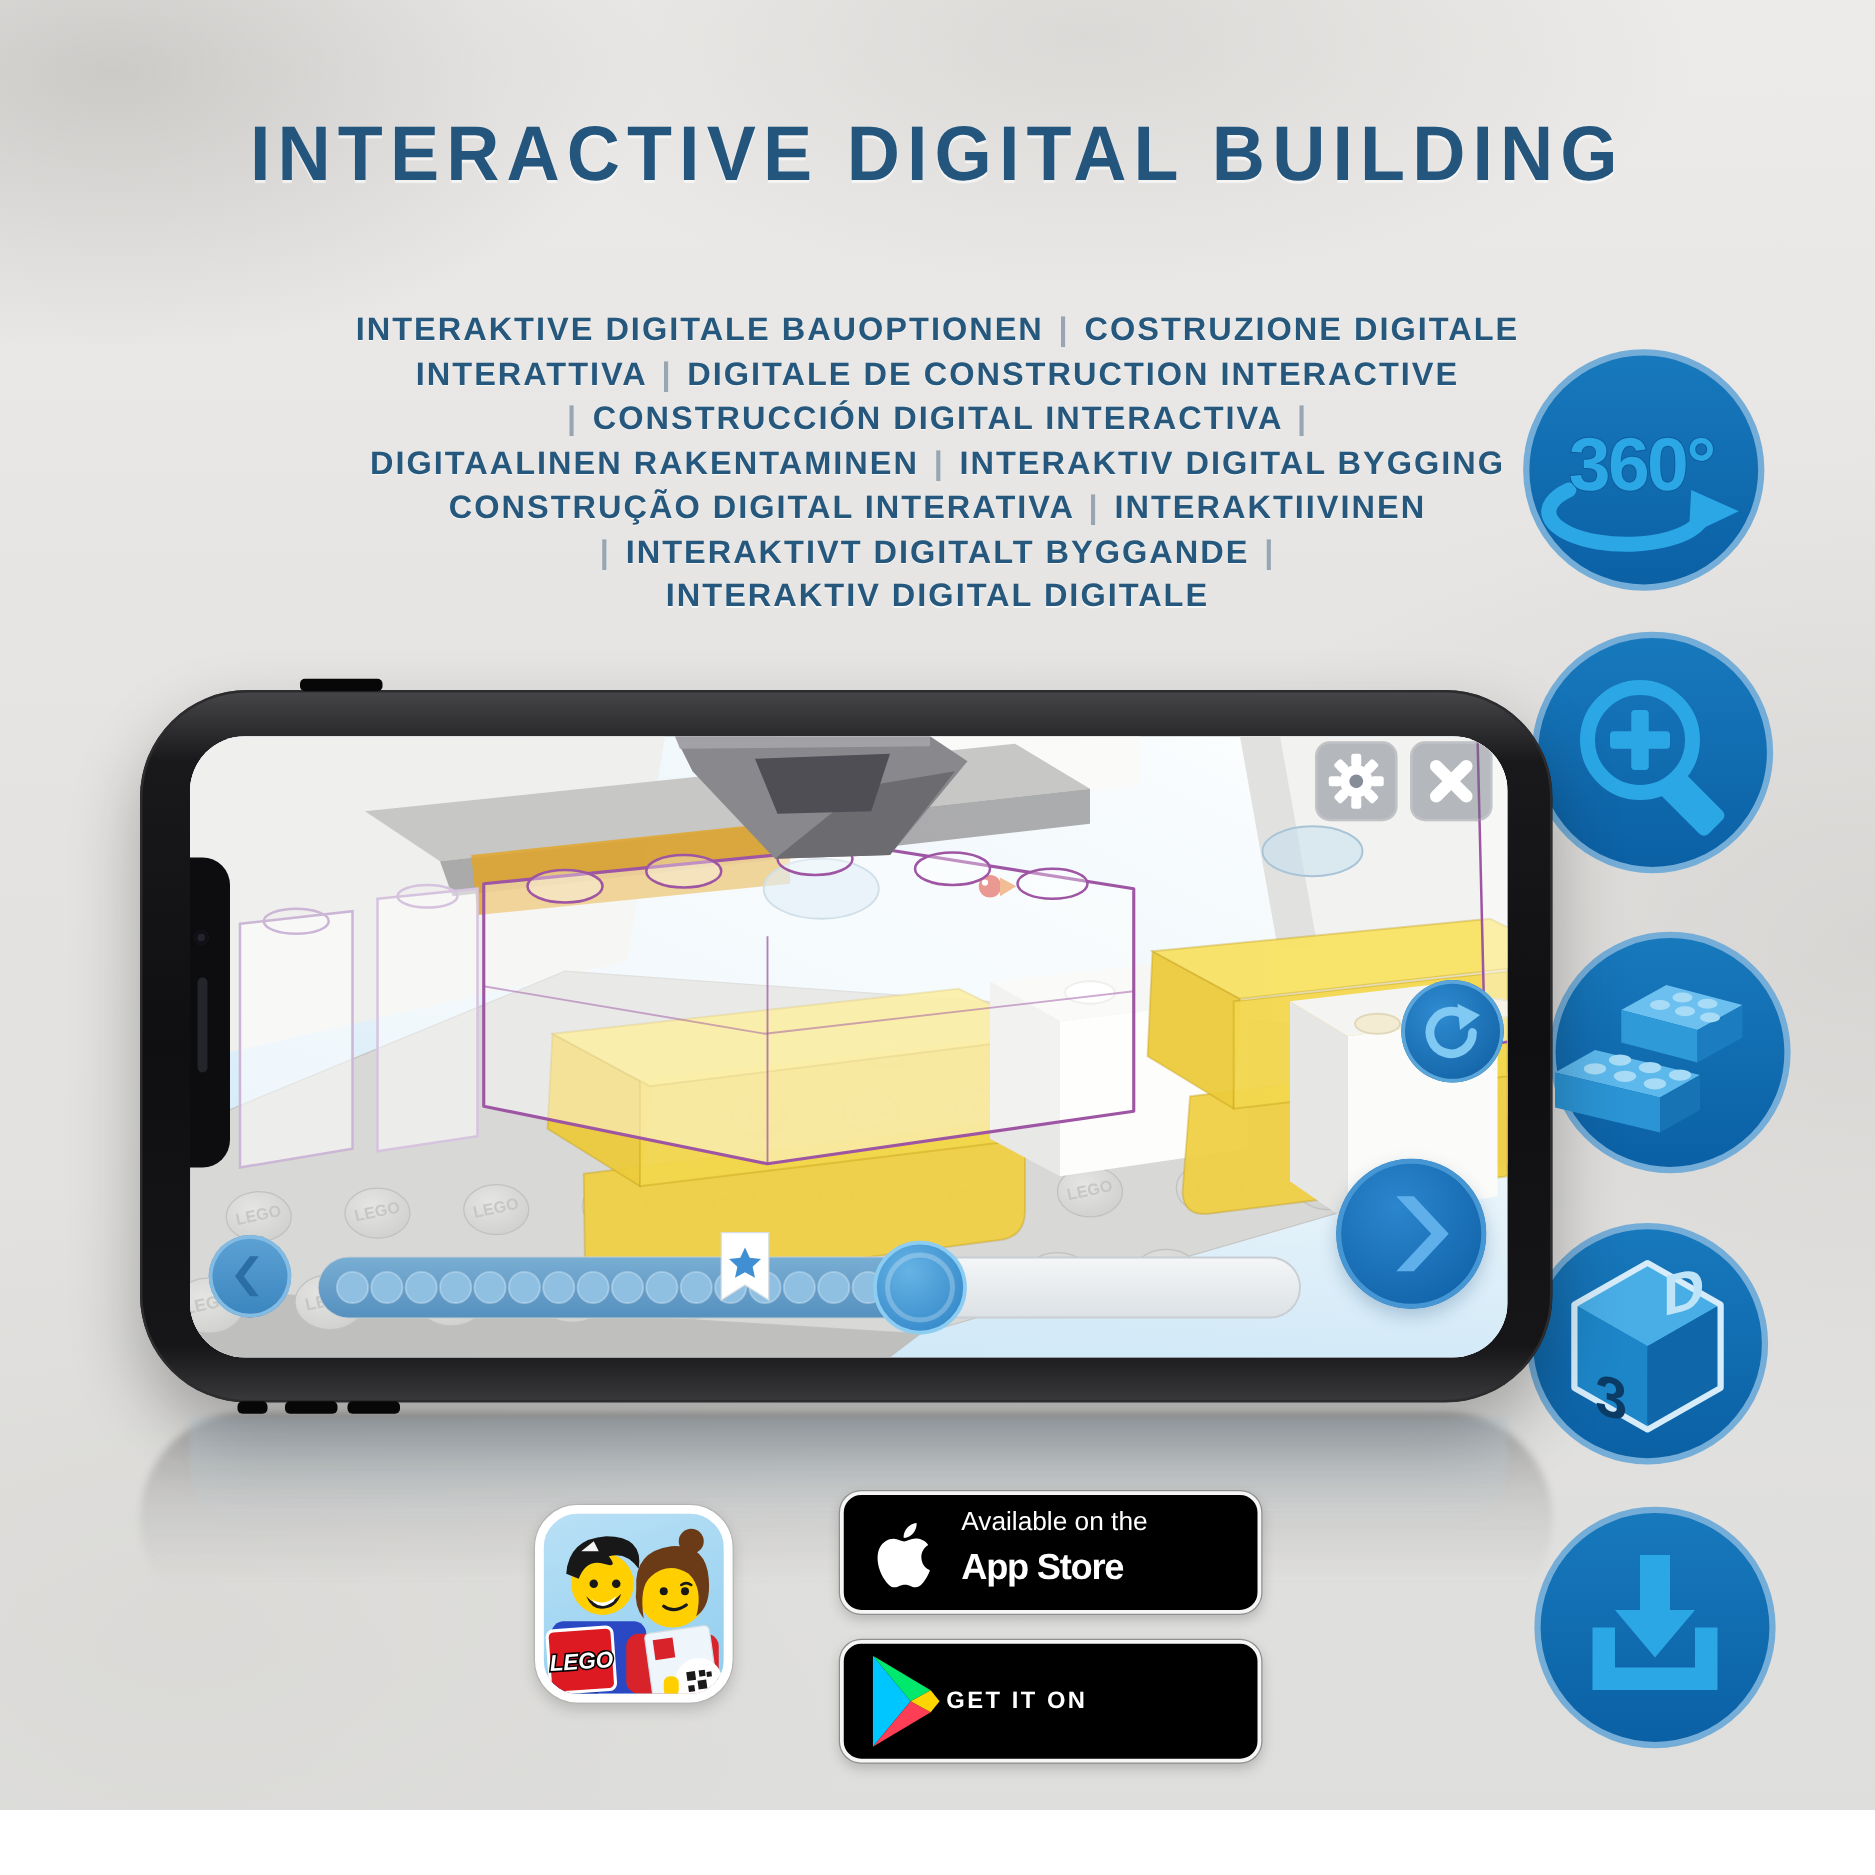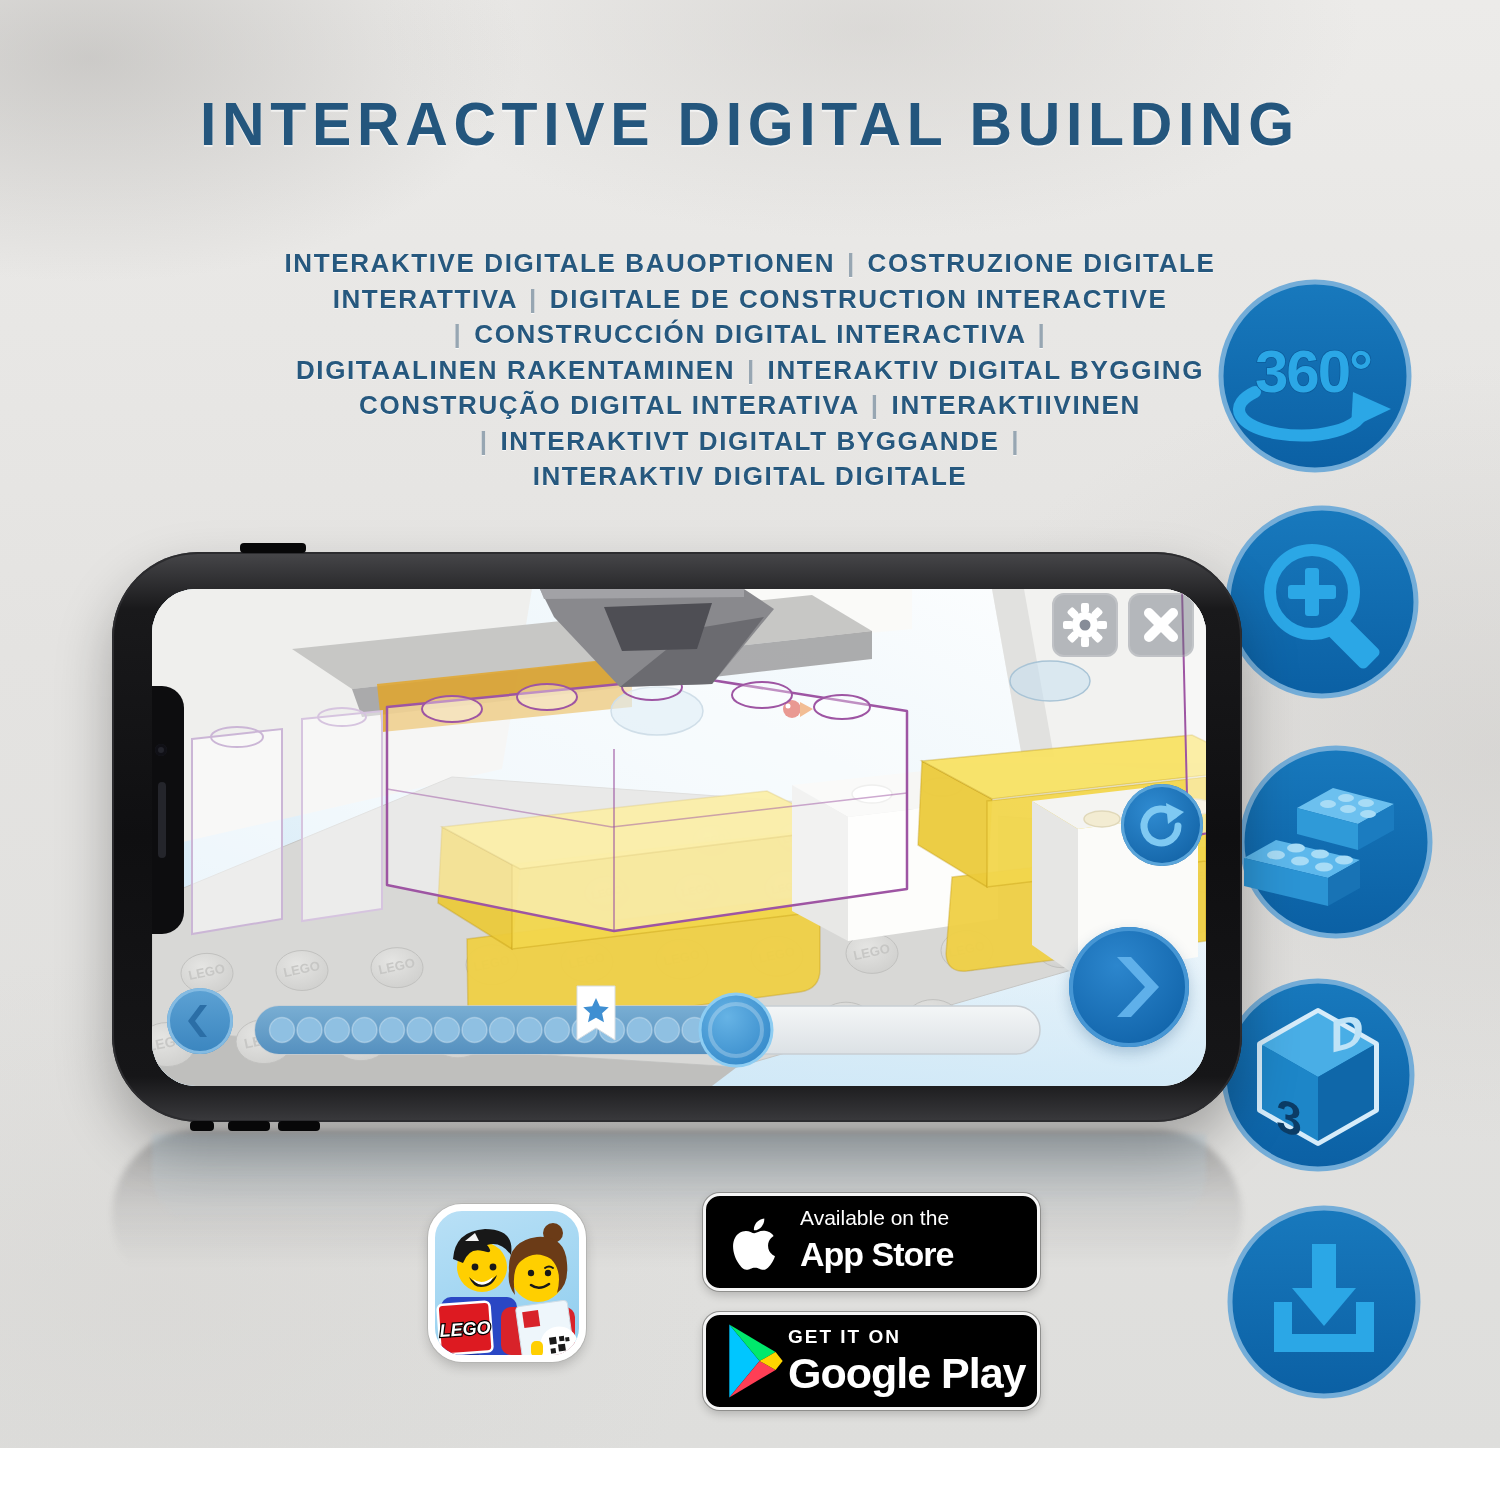--- a/index.html
+++ b/index.html
@@ -80,27 +80,27 @@
   
   .lego-app-icon{
     position:absolute;left:428px;top:1204px;width:158px;height:158px;border-radius:34px;
     background:linear-gradient(160deg,#b9e0f6,#8ecdee);
     border:7px solid #fff;box-sizing:border-box;
     box-shadow:0 0 0 1px #b5b5b3, 0 5px 12px rgba(0,0,0,.18);z-index:6;overflow:hidden;
   }
   .store-badge{
     position:absolute;width:337px;height:98px;background:#000;border:3px solid #f6f6f6;
     box-sizing:border-box;border-radius:17px;display:flex;align-items:center;
-    box-shadow:0 0 0 1px #8f8f8d, 0 4px 10px rgba(0,0,0,.2);z-index:6;margin-left:31px;
+    box-shadow:0 0 0 1px #8f8f8d, 0 4px 10px rgba(0,0,0,.2);z-index:6;
   }
   .app-store{left:672px;top:1193px;padding-left:22px;gap:20px;}
   .google-play{left:672px;top:1312px;padding-left:18px;gap:0;}
   .badge-text{display:flex;flex-direction:column;justify-content:center;color:#fff;}
   .as-line1{font-size:21px;line-height:24px;font-weight:400;}
-  .as-line2{font-size:34px;line-height:48px;font-weight:600;letter-spacing:-1px;}
+  .as-line2{font-size:29px;line-height:48px;font-weight:600;letter-spacing:-1px;}
   .gp-line1{font-size:19px;line-height:24px;font-weight:600;letter-spacing:2px;}
   .gp-line2{font-size:43px;line-height:48px;font-weight:600;letter-spacing:-1px;}
   .stud{fill:url(#studGrad);stroke:#c1c1bf;stroke-width:1;}
   .stud-label{fill:#c6c6c4;font-weight:700;text-anchor:middle;opacity:.95;}
   .slide-dot{fill:#8fc0e2;stroke:rgba(255,255,255,.30);stroke-width:1.5;}
 </style>
 </head>
 <body>
 
 <div class="poster">
@@ -527,17 +527,16 @@
 
   <div class="store-badge google-play">
     <svg width="64" height="82" viewBox="0 0 72 88">
       <polygon points="6,3 40,44 6,85" fill="#00C6FF"></polygon>
       <polygon points="6,3 58,34 40,44" fill="#00E96C"></polygon>
       <polygon points="6,85 58,54 40,44" fill="#FF3E55"></polygon>
       <polygon points="58,34 66,44 58,54 40,44" fill="#FFD500"></polygon>
     </svg>
     <div class="badge-text">
       <span class="gp-line1">GET IT ON</span>
-      <span class="gp-line2">Google Play</span>
     </div>
   </div>
 
 </div>
 
 </body></html>

